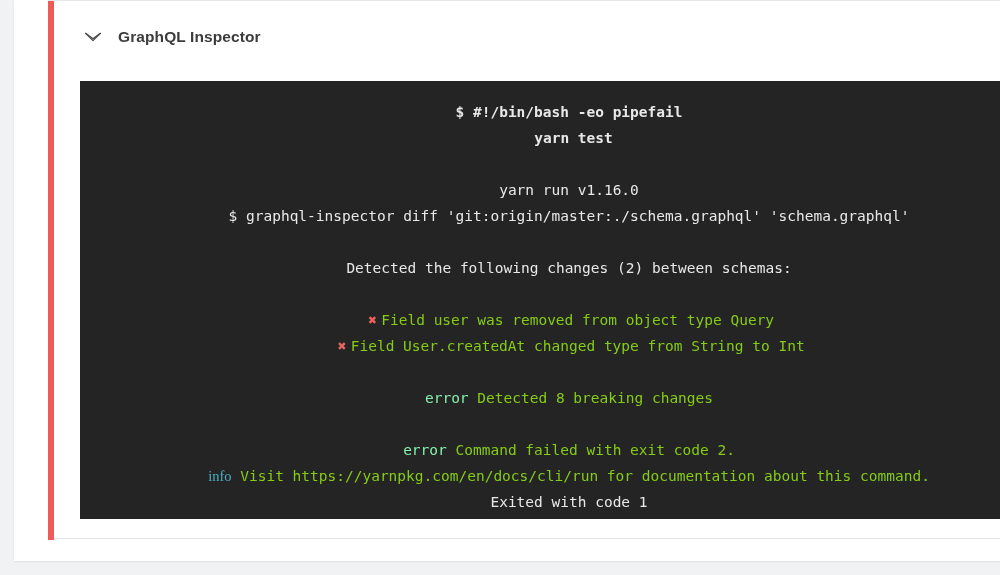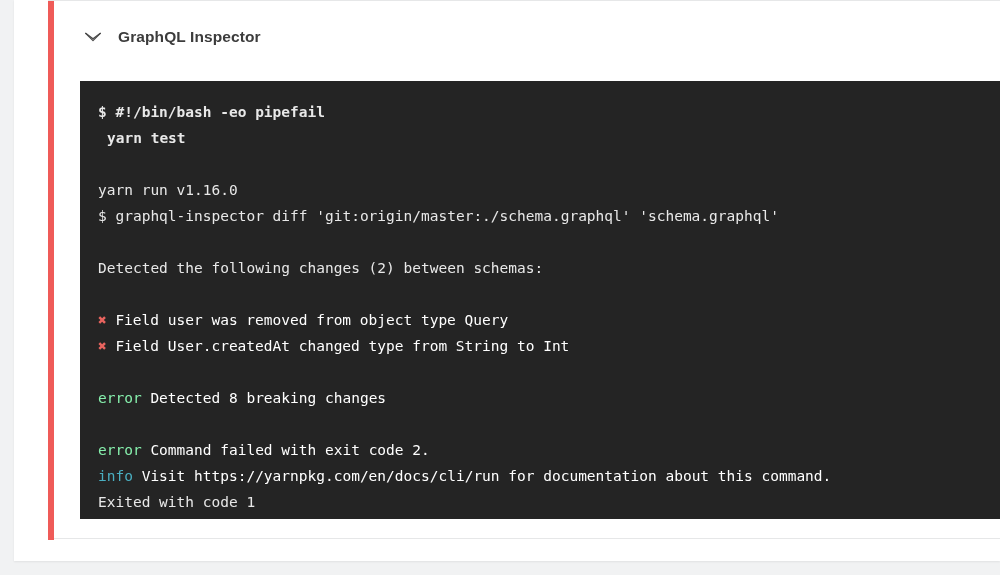--- a/index.html
+++ b/index.html
@@ -21,20 +21,21 @@
 
   
   .page-surface {
     position: absolute;
     left: 14px;
     top: 0;
     width: 986px;
     height: 561px;
     background: #ffffff;
     box-shadow: 0 1px 2px rgba(0,0,0,0.07);
+    text-align: center;
   }
 
   
   .job-card {
     position: absolute;
     left: 34px;
     top: 0;
     right: 0;
     height: 539px;
     background: #ffffff;
@@ -103,22 +104,22 @@
 
   .log-line {
     white-space: pre;
     min-height: 26px;
   }
   .log-line.blank { height: 26px; }
   .log-line.bold { font-weight: bold; }
   .log-line.indent { padding-left: 9px; }
 
   .tok-err   { color: #86efac; }
-  .tok-info  { color: #4aaec0; }
-  .tok-plain { color: #ffffff; }
+  .tok-info  { color: #4aaec0; font-family: Liberation Serif, serif; }
+  .tok-plain { color: #84cc16; }
 
   .mark-x {
     color: #e8645f;
     font-weight: bold;
     display: inline-block;
     width: 1.2em;
   }
 </style>
 </head>
 <body>

